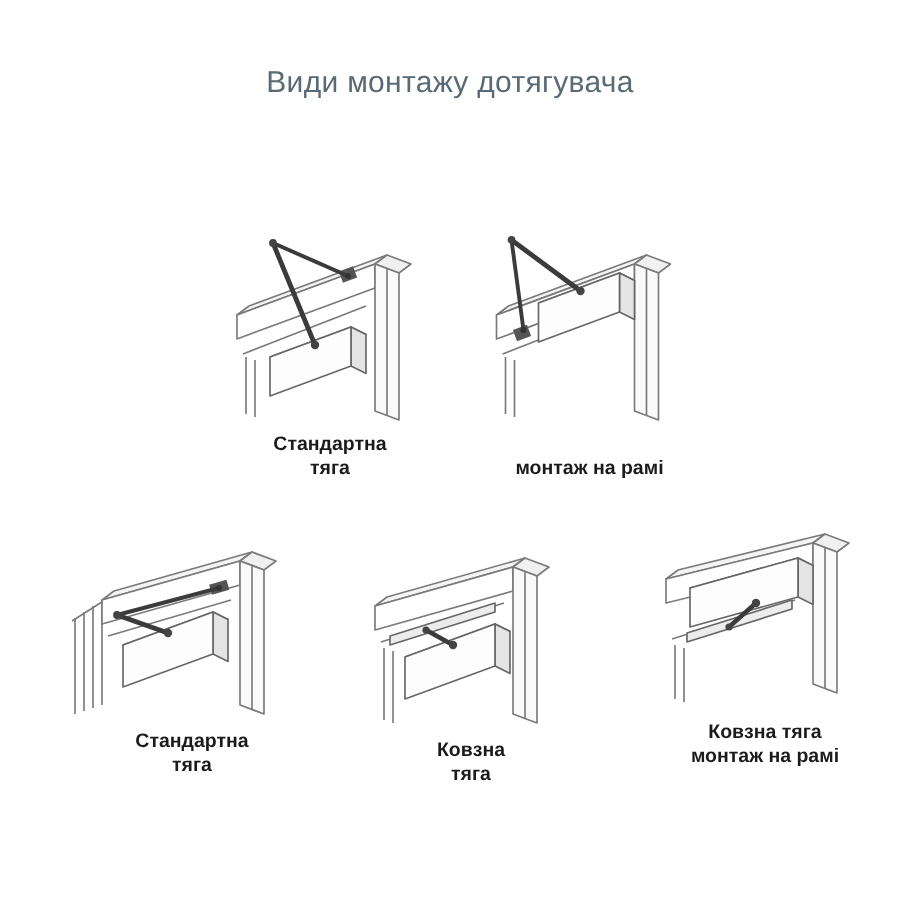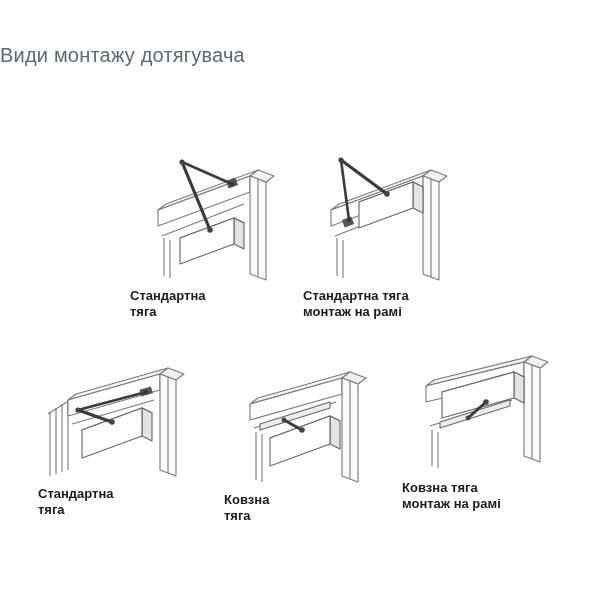--- a/index.html
+++ b/index.html
@@ -5,34 +5,34 @@
   html, body { margin: 0; padding: 0; }
   body {
     width: 600px; height: 600px;
     background: #ffffff;
     font-family: "Liberation Sans", sans-serif;
     position: relative; overflow: hidden;
   }
   .page { position: absolute; inset: 0; background: #fff; }
   .page-title {
     position: absolute; top: 44px; left: 0; width: 600px;
-    text-align: left; font-size: 20px; font-weight: 400;
+    text-align: center; font-size: 20px; font-weight: 400;
     color: #5a6a74; letter-spacing: .2px; margin: 0;
   }
-  figure { position: absolute; width: 180px; margin: 0; }
+  figure { position: absolute; width: 180px; margin: 0; text-align: center; }
   figure svg { display: block; margin: 0 auto; }
   figcaption {
     font-size: 13px; font-weight: bold; color: #1b1b1b;
     line-height: 16px; margin-top: 2px;
   }
   .fig-1 { left: 130px; top: 146px; }
   .fig-2 { left: 303px; top: 146px; }
   .fig-3 { left: 38px;  top: 344px; }
   .fig-4 { left: 224px; top: 350px; }
-  .fig-5 { left: 402px; top: 338px; }
+  .fig-5 { left: 420px; top: 338px; }
   .frame   { stroke: #7a7a7a; stroke-width: 1.1; stroke-linejoin: round; fill: #fff; }
   .body-g  { stroke: #666;    stroke-width: 1.1; stroke-linejoin: round; }
   .arm     { stroke: #3b3b3b; stroke-linecap: round; fill: none; }
 </style>
 </head>
 <body>
 
 <div class="page">
 
   <h1 class="page-title">Види монтажу дотягувача</h1>
@@ -89,21 +89,21 @@
       <g class="arm">
         <rect x="40" y="72" width="10" height="8" fill="#555" stroke="none" transform="rotate(-20 45 76)"></rect>
         <line x1="38" y1="14" x2="84" y2="48" stroke-width="3.2"></line>
         <line x1="38" y1="14" x2="46" y2="74" stroke-width="2.6"></line>
         <circle cx="38" cy="14" r="2.6" fill="#444" stroke="none"></circle>
         <circle cx="84" cy="48" r="2.8" fill="#444" stroke="none"></circle>
         <circle cx="46" cy="74" r="2" fill="#333" stroke="none"></circle>
       </g>
     </svg>
     <figcaption>
-      <span>Стандартна тяга</span><br>
+      <br>
       <span>монтаж на рамі</span>
     </figcaption>
   </figure>
 
   <figure class="fig-3">
     <svg width="180" height="140" viewBox="0 0 180 140">
       <g class="frame">
         <line x1="10" y1="70" x2="32" y2="56"></line>
         <line x1="12" y1="68" x2="12" y2="132"></line>
         <line x1="18" y1="64" x2="18" y2="130"></line>

